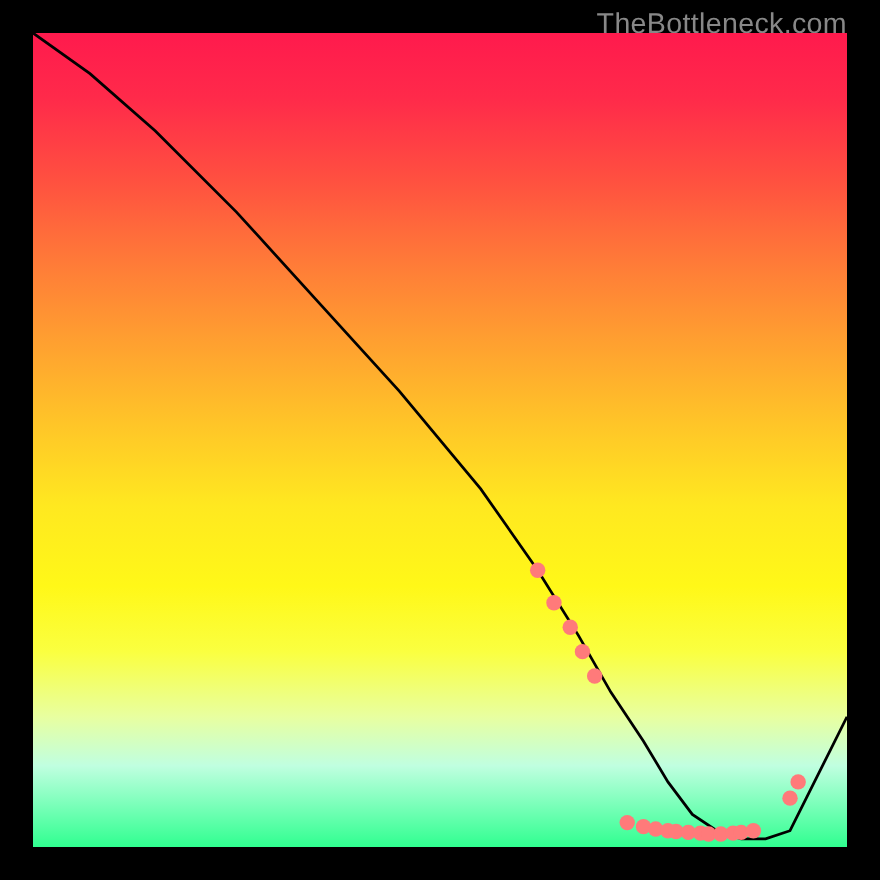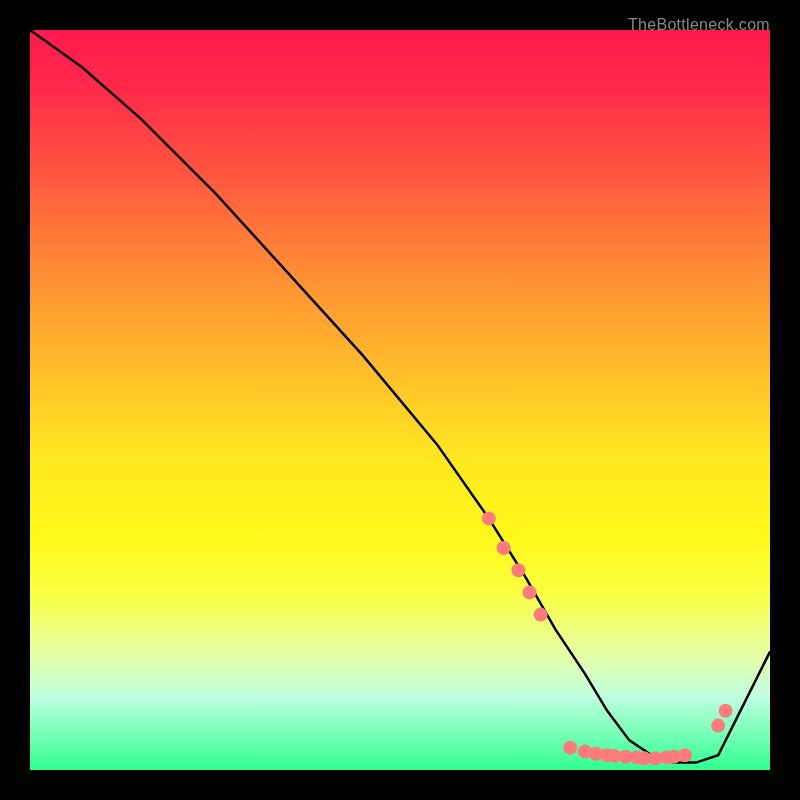--- a/index.html
+++ b/index.html
@@ -32,24 +32,24 @@
       #ffc528 48%,
       #ffe820 58%,
       #fff818 68%,
       #faff40 76%,
       #e8ffa0 84%,
       #c0ffe0 90%,
       #30ff90 100%);
   }
   .watermark {
     position: absolute;
-    top: 16px;
+    top: 6px;
     right: 30px;
     color: #888;
-    font-size: 16px;
+    font-size: 26px;
     letter-spacing: 0.3px;
   }
   svg.curve {
     position: absolute;
     left: 0;
     top: 0;
     width: 740px;
     height: 740px;
   }
 </style>

